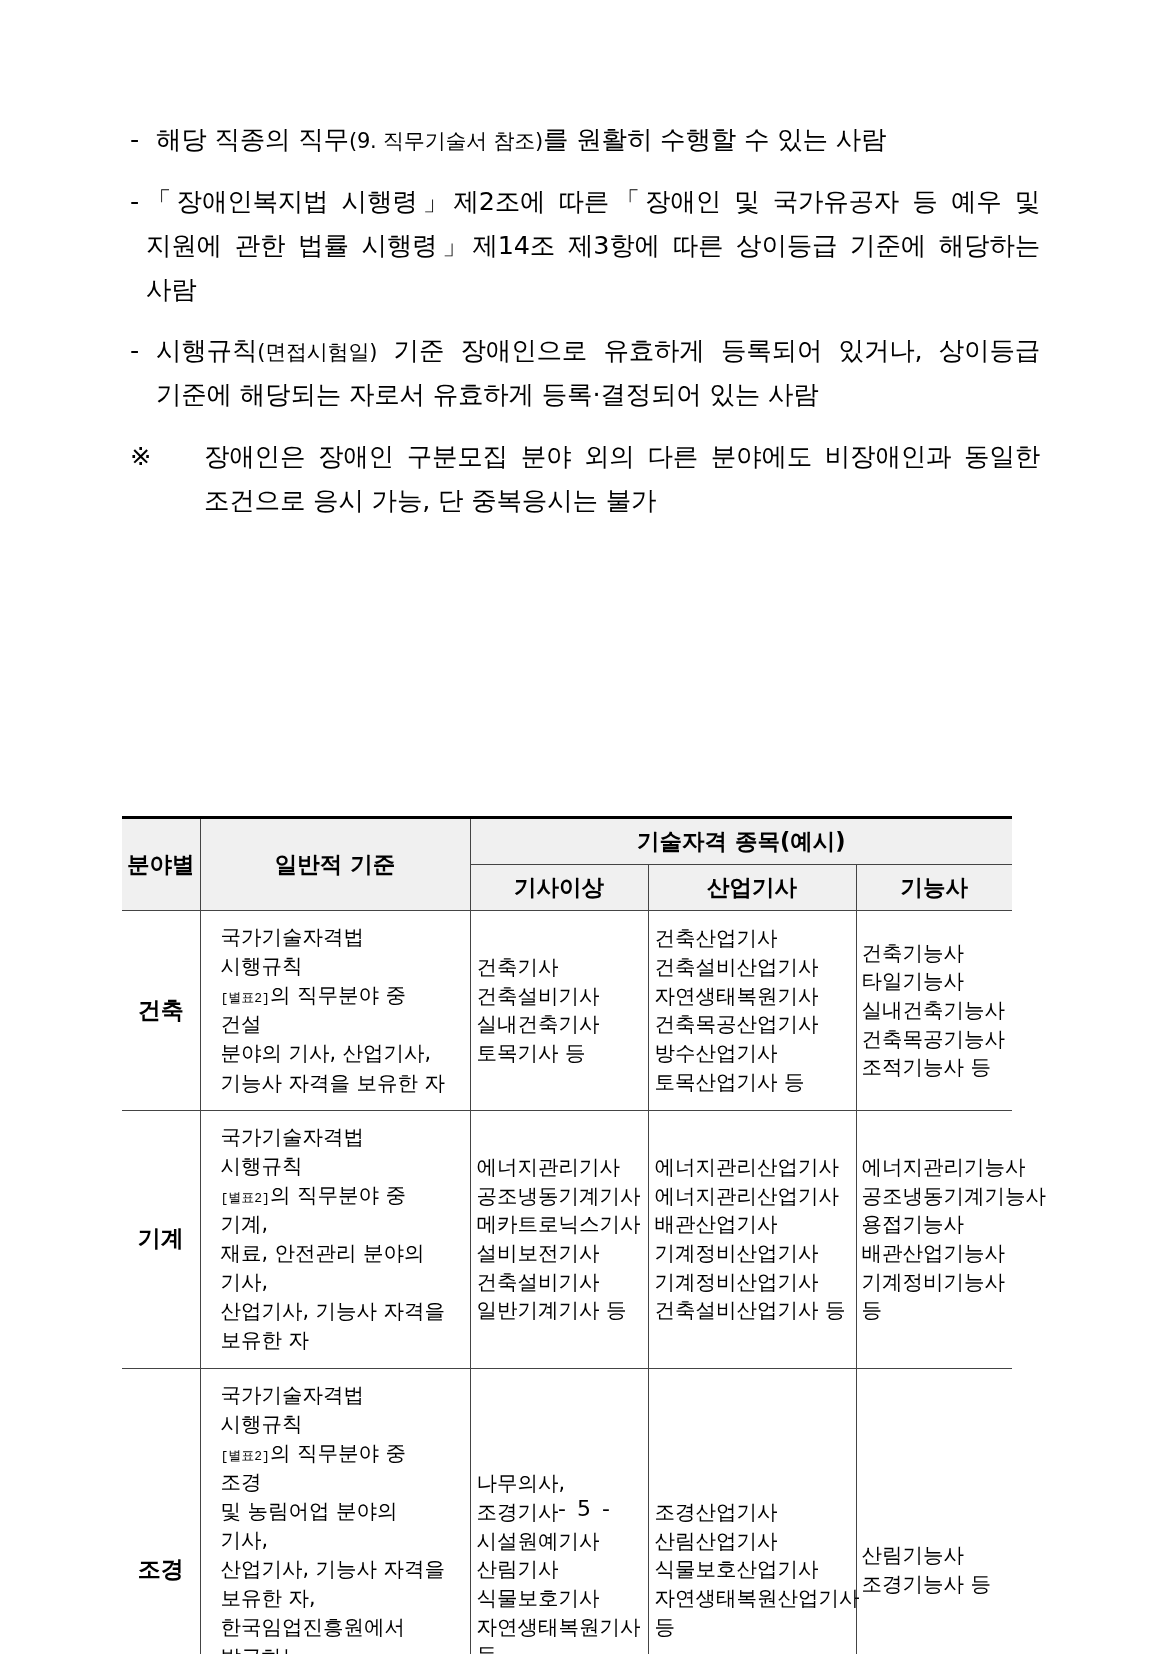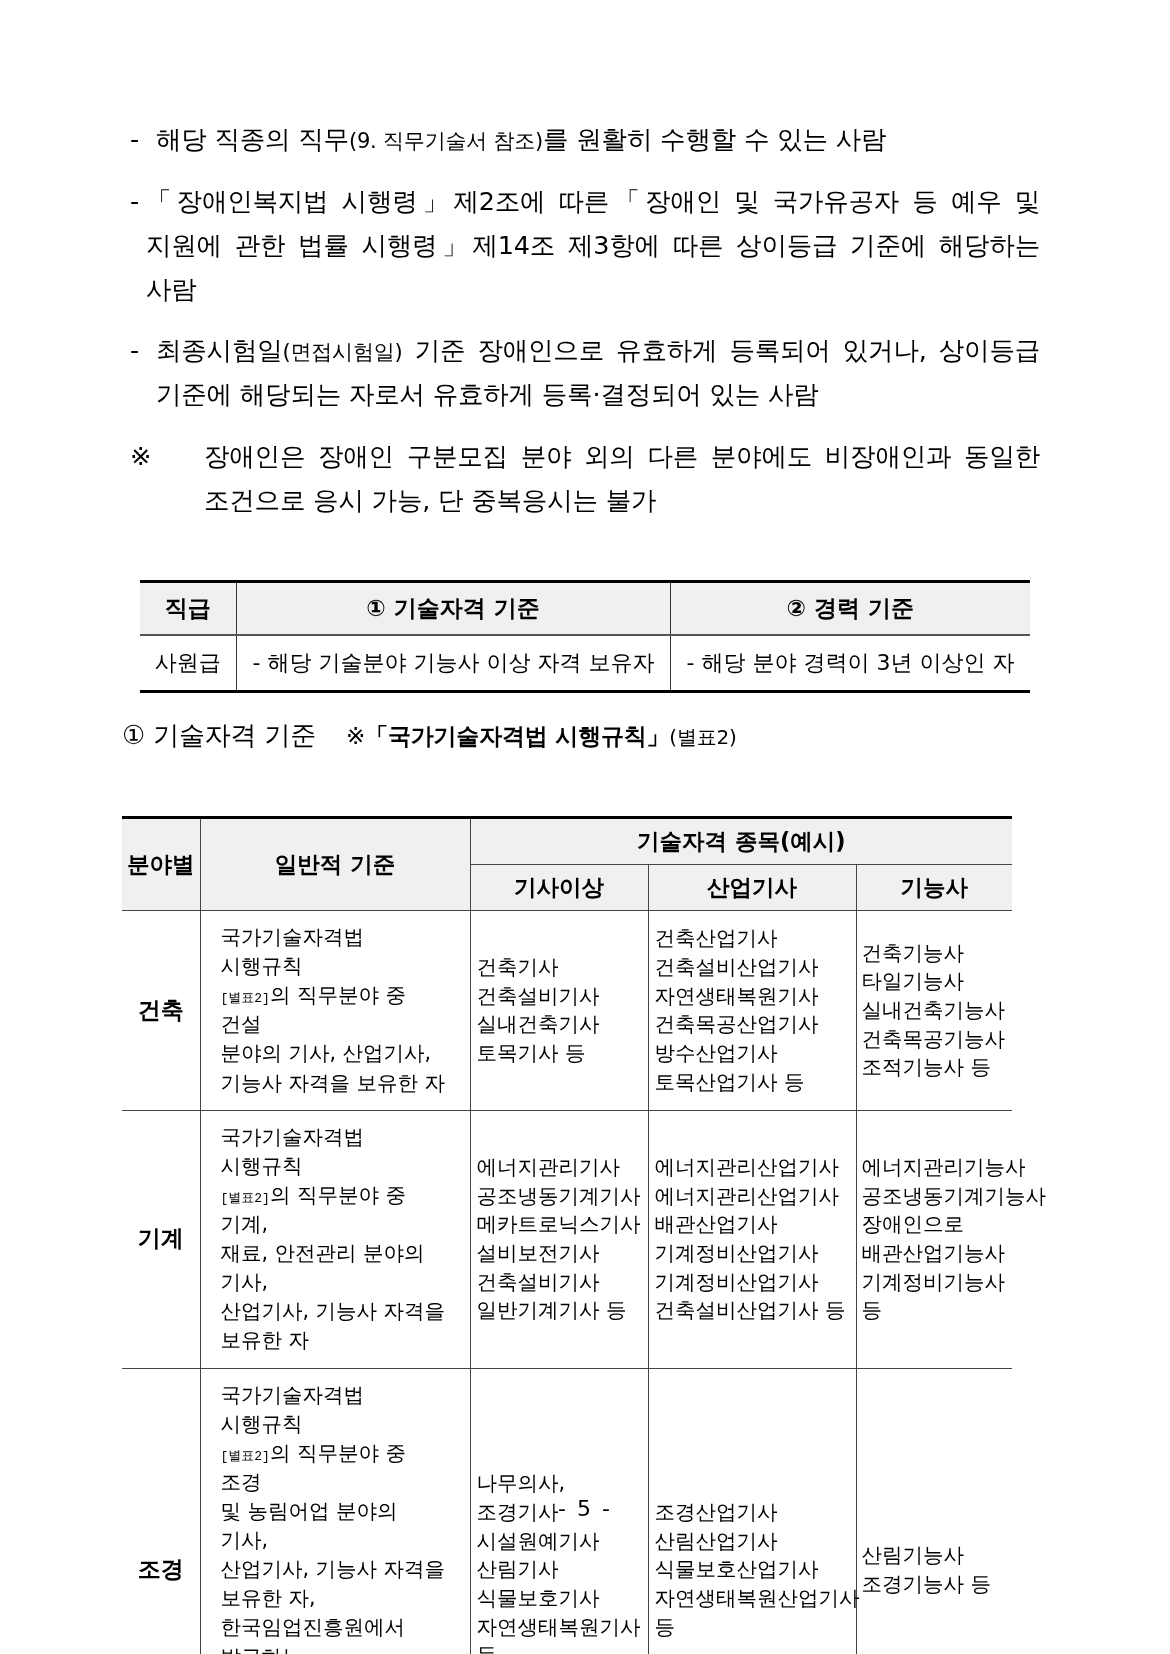--- a/index.html
+++ b/index.html
@@ -191,55 +191,31 @@
       <span class="body"><span>해당 직종의 직무</span><span class="small">(9. 직무기술서 참조)</span><span>를 원활히 수행할 수 있는 사람</span></span>
     </div>
 
     <div class="bullet">
       <span class="mark tight">-</span>
       <span class="body">「장애인복지법 시행령」제2조에 따른「장애인 및 국가유공자 등 예우 및 지원에 관한 법률 시행령」제14조 제3항에 따른 상이등급 기준에 해당하는 사람</span>
     </div>
 
     <div class="bullet">
       <span class="mark">-</span>
-      <span class="body"><span>최종시험일</span><span class="small">(면접시험일)</span><span> 기준 장애인으로 유효하게 등록되어 있거나, 상이등급 기준에 해당되는 자로서 유효하게 등록·결정되어 있는 사람</span></span>
+      <span class="body"><span>시행규칙</span><span class="small">(면접시험일)</span><span> 기준 장애인으로 유효하게 등록되어 있거나, 상이등급 기준에 해당되는 자로서 유효하게 등록·결정되어 있는 사람</span></span>
     </div>
 
     <div class="bullet note">
       <span class="mark">※</span>
       <span class="body">장애인은 장애인 구분모집 분야 외의 다른 분야에도 비장애인과 동일한 조건으로 응시 가능, 단 중복응시는 불가</span>
     </div>
 
   </div>
 
-  <table class="tbl1">
-    <colgroup>
-      <col style="width:96px">
-      <col style="width:434px">
-      <col style="width:360px">
-    </colgroup>
-    <thead>
-      <tr>
-        <th>직급</th>
-        <th>① 기술자격 기준</th>
-        <th>② 경력 기준</th>
-      </tr>
-    </thead>
-    <tbody>
-      <tr>
-        <td>사원급</td>
-        <td class="left">- 해당 기술분야 기능사 이상 자격 보유자</td>
-        <td class="left">- 해당 분야 경력이 3년 이상인 자</td>
-      </tr>
-    </tbody>
-  </table>
-
-  <div class="sec-head">
-    <span class="t1">① 기술자격 기준</span><span class="gap"></span><span class="t2">※</span><span class="t2" style="font-weight:bold">「국가기술자격법 시행규칙」</span><span class="t3">(별표2)</span>
-  </div>
+
 
   <table class="tbl2">
     <colgroup>
       <col style="width:78px">
       <col style="width:270px">
       <col style="width:178px">
       <col style="width:208px">
       <col style="width:156px">
     </colgroup>
     <thead>
@@ -308,21 +284,21 @@
             <div>에너지관리산업기사</div>
             <div>에너지관리산업기사</div>
             <div>배관산업기사</div>
             <div>기계정비산업기사</div>
             <div>기계정비산업기사</div>
             <div>건축설비산업기사 등</div>
           </td>
         <td class="list narrow">
             <div>에너지관리기능사</div>
             <div>공조냉동기계기능사</div>
-            <div>장애인으로</div>
+            <div>용접기능사</div>
             <div>배관산업기능사</div>
             <div>기계정비기능사 등</div>
           </td>
       </tr>
 
       <tr class="row-sep">
         <td class="cat">조경</td>
         <td class="crit">
             <div>국가기술자격법 시행규칙</div>
             <div><span class="bx">[별표2]</span>의 직무분야 중 조경</div>

